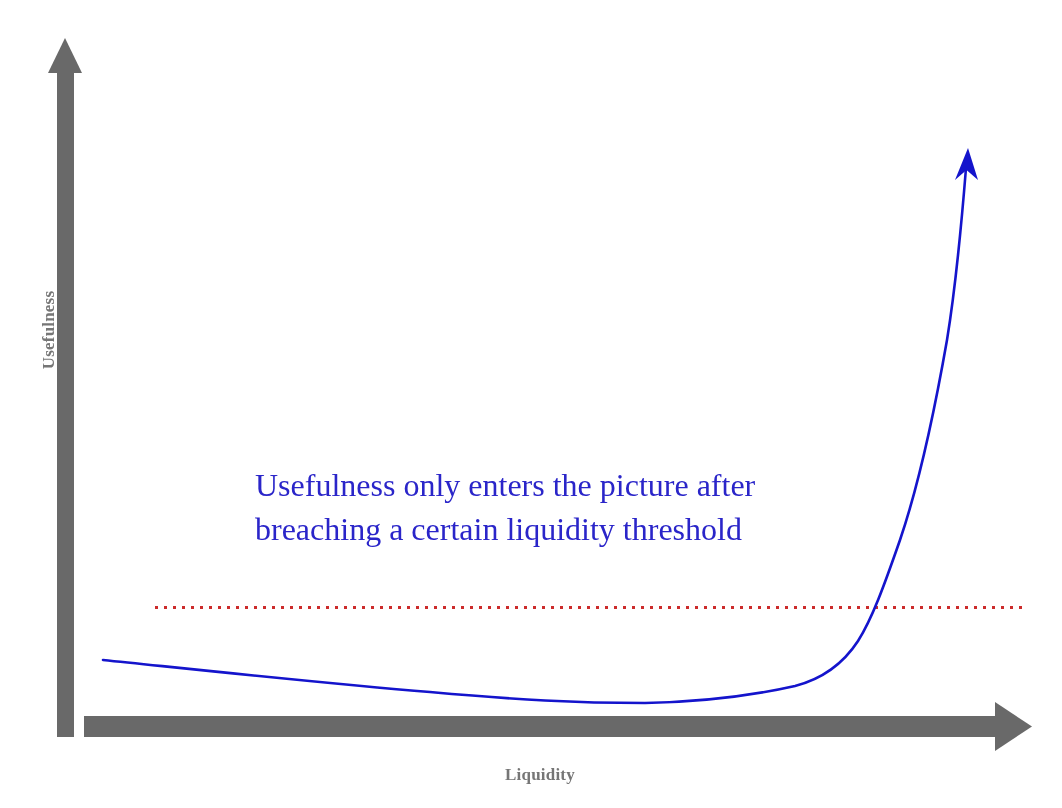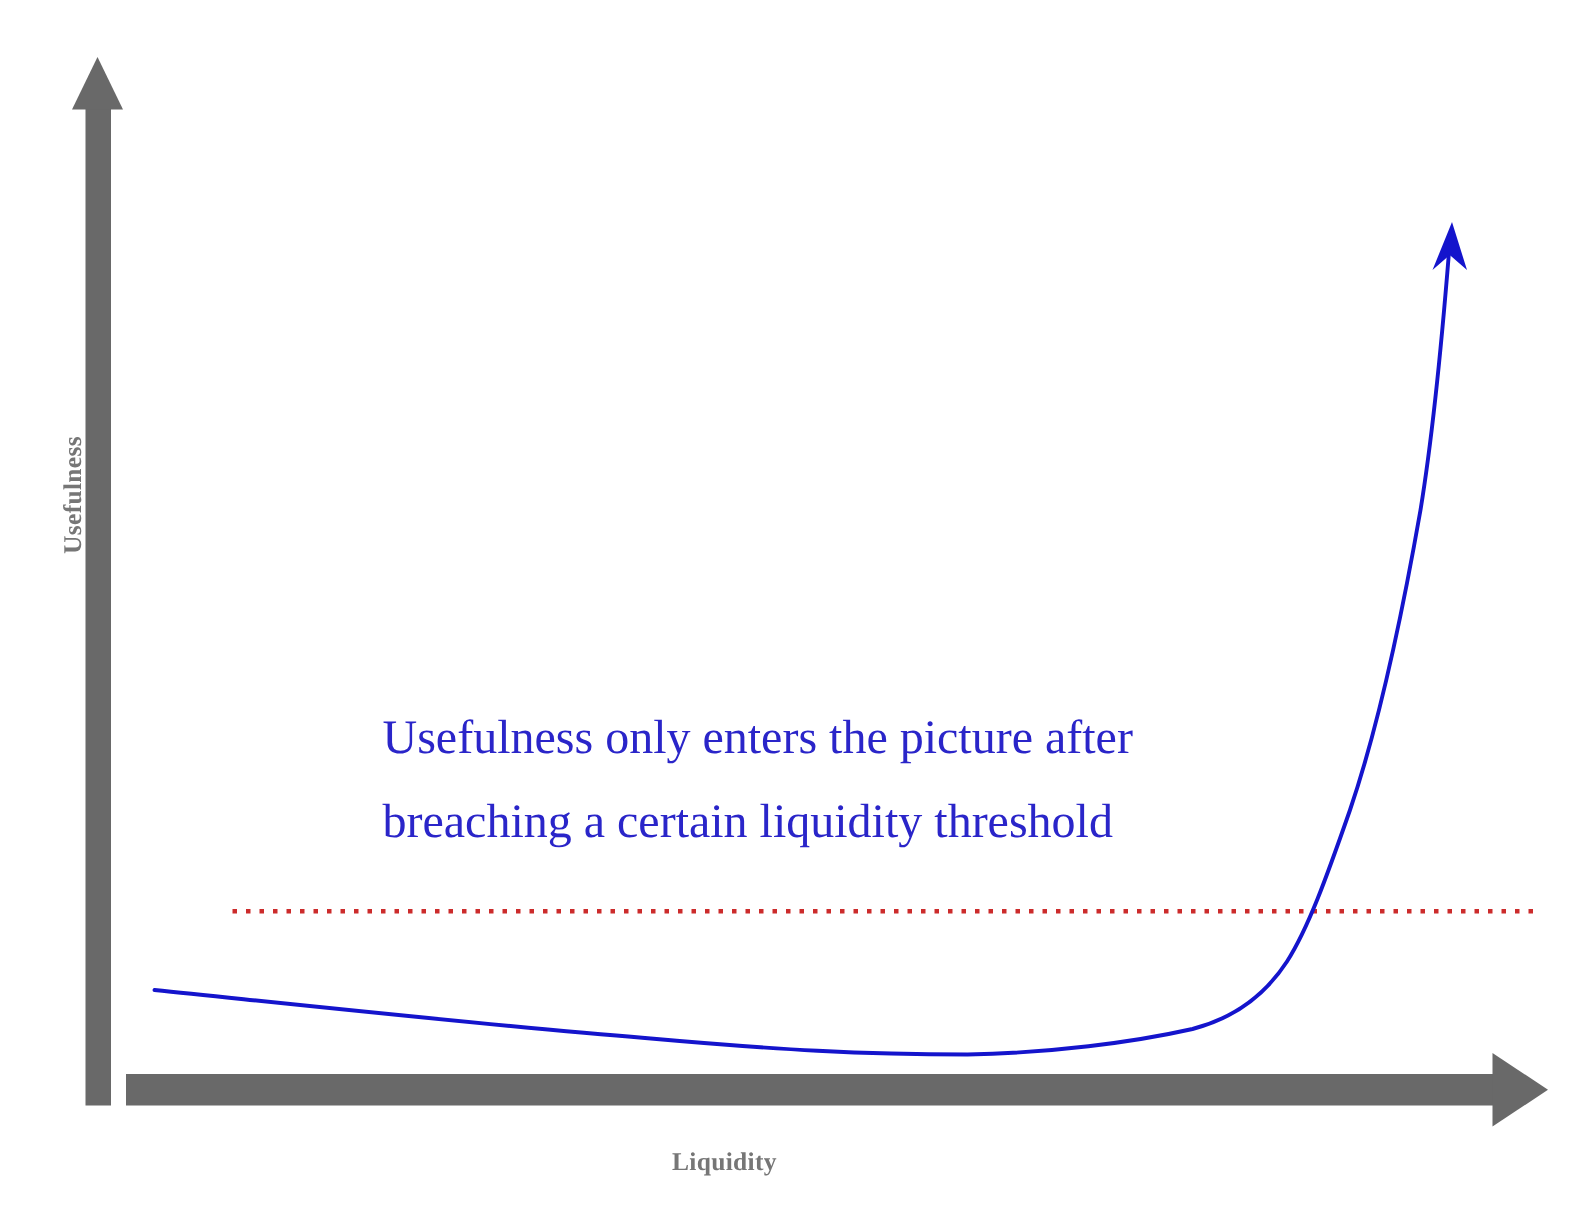--- a/index.html
+++ b/index.html
@@ -34,33 +34,34 @@
   }
   #y-axis-title {
     left: -16px;
     top: 320px;
     width: 130px;
     text-align: center;
     transform: rotate(-90deg);
     transform-origin: 50% 50%;
   }
   #x-axis-title {
-    left: 448px;
+    left: 460px;
     top: 765px;
     width: 160px;
+    text-align: center;
   }
   #annotation-text {
     position: absolute;
     left: 255px;
     top: 463px;
     width: 600px;
     color: #2a25c9;
     font-family: "Liberation Serif", serif;
     font-size: 32px;
-    line-height: 56px;
+    line-height: 44px;
     font-weight: normal;
     white-space: pre-line;
   }
 </style>
 </head>
 <body>
 
 <div id="figure-root">
 
   <svg id="figure-svg" viewBox="0 0 1062 808">

